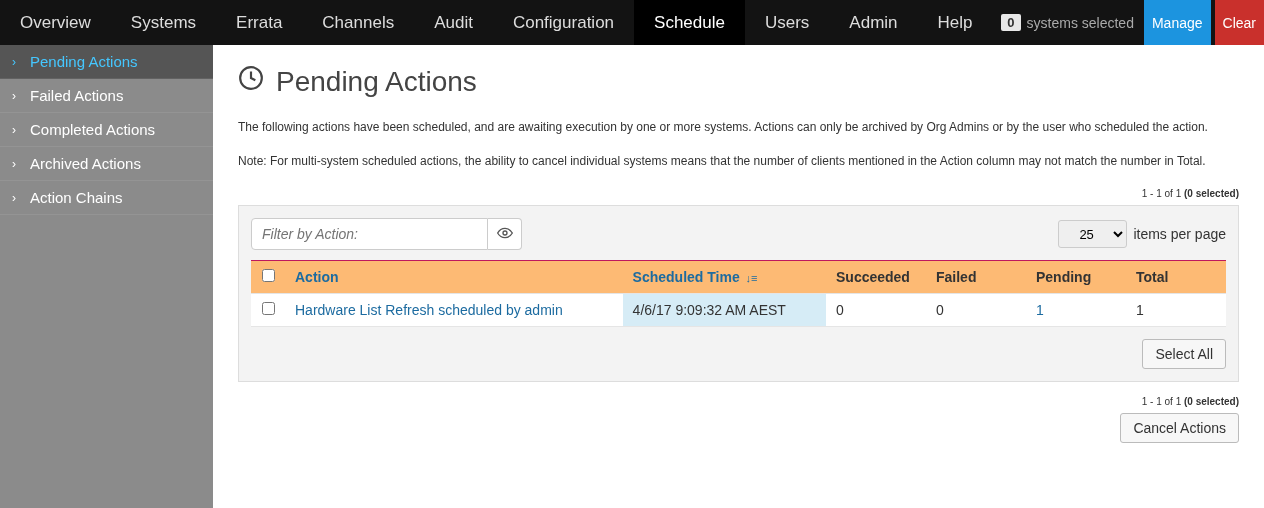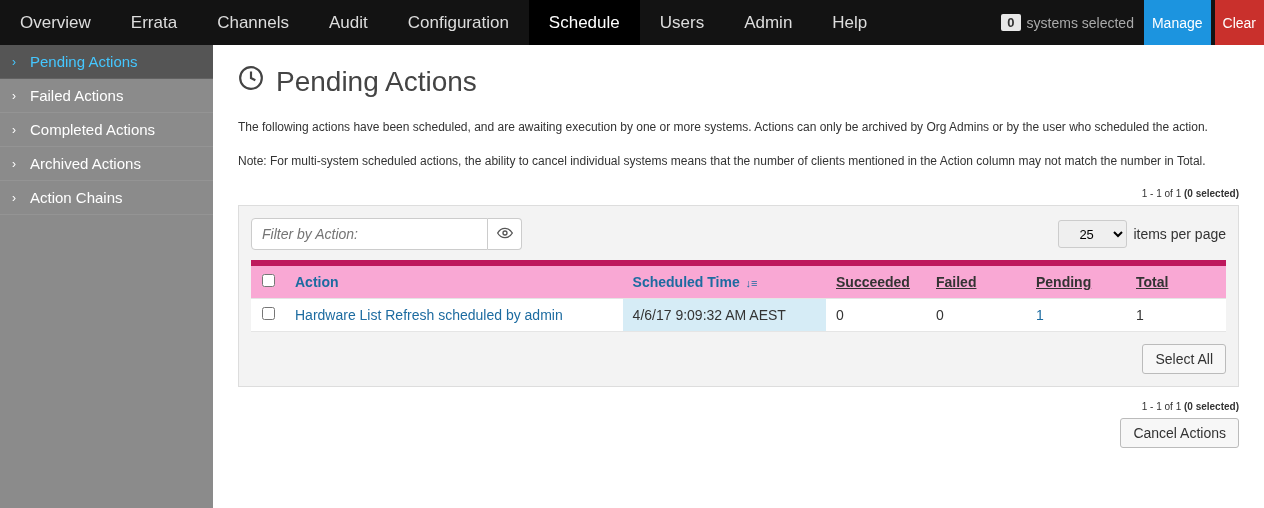--- a/index.html
+++ b/index.html
@@ -159,29 +159,29 @@
 table { width: 100%; border-collapse: collapse; background: #fff; }
 th, td {
   text-align: left;
   padding: 8px 10px;
   font-size: 14px;
   border-bottom: 1px solid #e5e5e5;
 }
 th {
   font-weight: 600;
   color: #333;
-  background: #f9a8d4;
-  border-top: 6px solid #be185d;
+  background: #fdba74;
+  border-top: 1px solid #be185d;
 }
 th.link-col, th.link-col span { color: #1c6ba0; }
 .sort-icon { font-size: 11px; margin-left: 2px; }
 td .link { color: #1c6ba0; cursor: pointer; }
 td.hl { background: #d6ecf6; }
 .cb-cell { width: 34px; text-align: center; }
-.num-col { width: 100px; text-decoration: underline; }
+.num-col { width: 100px; }
 
 .panel-footer {
   display: flex;
   justify-content: flex-end;
   padding-top: 12px;
 }
 .btn-default {
   background: #f7f7f7;
   border: 1px solid #bbb;
   padding: 6px 12px;
@@ -196,20 +196,21 @@
   flex-direction: column;
   align-items: flex-end;
   gap: 6px;
 }
 </style>
 </head>
 <body>
 
 <div class="topnav">
   <button class="nav-item">Overview</button>
+  <button class="nav-item">Systems</button>
   <button class="nav-item">Errata</button>
   <button class="nav-item">Channels</button>
   <button class="nav-item">Audit</button>
   <button class="nav-item">Configuration</button>
   <button class="nav-item active">Schedule</button>
   <button class="nav-item">Users</button>
   <button class="nav-item">Admin</button>
   <button class="nav-item">Help</button>
   <div class="spacer"></div>
   <div class="sys-select">

